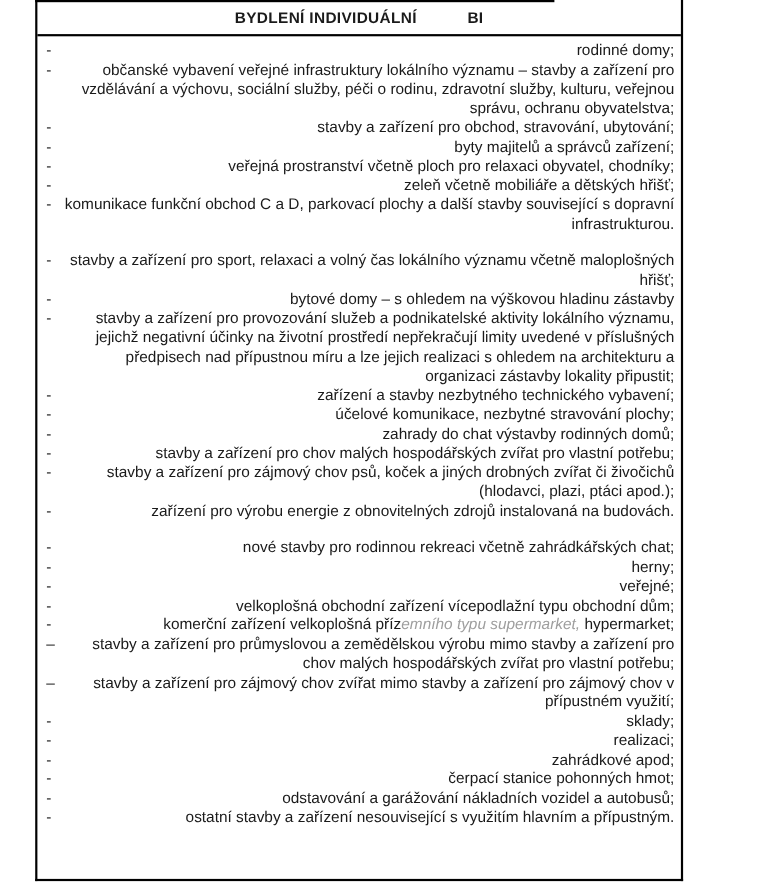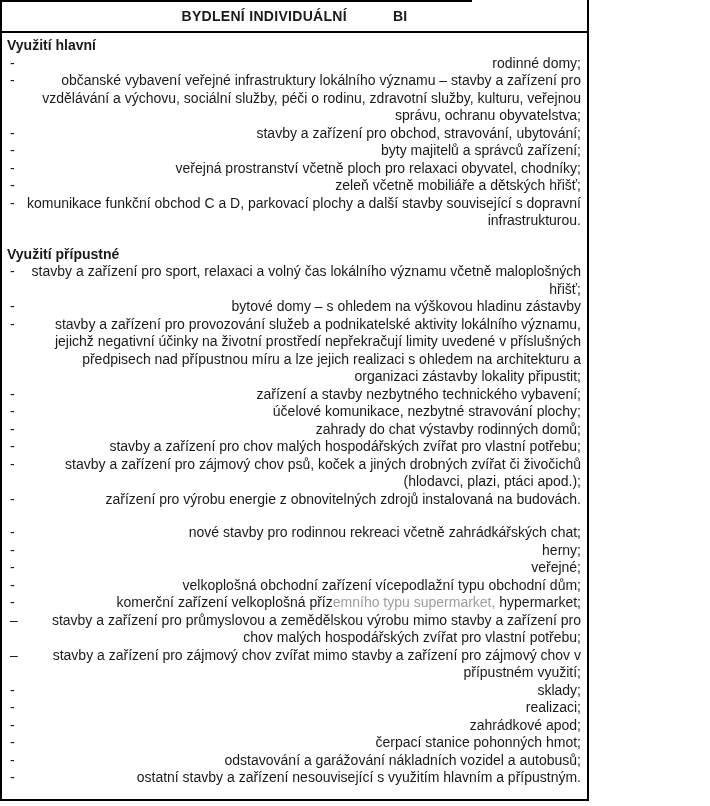--- a/index.html
+++ b/index.html
@@ -14,20 +14,21 @@
   .doc {
     position: relative;
     box-sizing: border-box;
     width: 589px;
     height: 801px;
     border-left: 2px solid var(--border, #000);
     border-right: 2px solid var(--border, #000);
     border-bottom: 2px solid var(--border, #000);
     background: var(--bg, #ffffff);
     color: var(--text, #1a1a1a);
+    margin-left: 32px;
   }
   .partial-top-border {
     position: absolute;
     top: 0; left: -2px;
     width: 472px; height: 2px;
     background: var(--border, #000);
   }
   .title-row {
     box-sizing: border-box;
     height: 33px;
@@ -58,34 +59,33 @@
     display: flex;
     align-items: flex-start;
   }
   .bullet {
     flex: none;
     width: 19px;
     padding-left: 3px;
     box-sizing: border-box;
   }
   .item-text { flex: 1; text-align: right; }
-  .muted { color: var(--muted, #9e9e9e); }
+  .muted { color: var(--muted, #9e9e9e); font-style: italic; }
 </style>
 </head>
 <body>
 
 <div class="doc">
   <div class="partial-top-border"></div>
   <div class="title-row">
     <span>BYDLENÍ INDIVIDUÁLNÍ</span>
     <span class="code">BI</span>
   </div>
   <div class="content" id="sections">
       <div class="section">
-        <div class="section-heading">Využití hlavní</div>
         <div class="list-item">
           <span class="bullet">-</span>
           <span class="item-text"><span>rodinné domy;</span></span>
         </div>
         <div class="list-item">
           <span class="bullet">-</span>
           <span class="item-text"><span>občanské vybavení veřejné infrastruktury lokálního významu – stavby a zařízení pro vzdělávání a výchovu, sociální služby, péči o rodinu, zdravotní služby, kulturu, veřejnou správu, ochranu obyvatelstva;</span></span>
         </div>
         <div class="list-item">
           <span class="bullet">-</span>
@@ -102,21 +102,20 @@
         <div class="list-item">
           <span class="bullet">-</span>
           <span class="item-text"><span>zeleň včetně mobiliáře a dětských hřišť;</span></span>
         </div>
         <div class="list-item">
           <span class="bullet">-</span>
           <span class="item-text"><span>komunikace funkční obchod C a D, parkovací plochy a další stavby související s dopravní infrastrukturou.</span></span>
         </div>
       </div>
       <div class="section">
-        <div class="section-heading">Využití přípustné</div>
         <div class="list-item">
           <span class="bullet">-</span>
           <span class="item-text"><span>stavby a zařízení pro sport, relaxaci a volný čas lokálního významu včetně maloplošných hřišť;</span></span>
         </div>
         <div class="list-item">
           <span class="bullet">-</span>
           <span class="item-text"><span>bytové domy – s ohledem na výškovou hladinu zástavby</span></span>
         </div>
         <div class="list-item">
           <span class="bullet">-</span>

